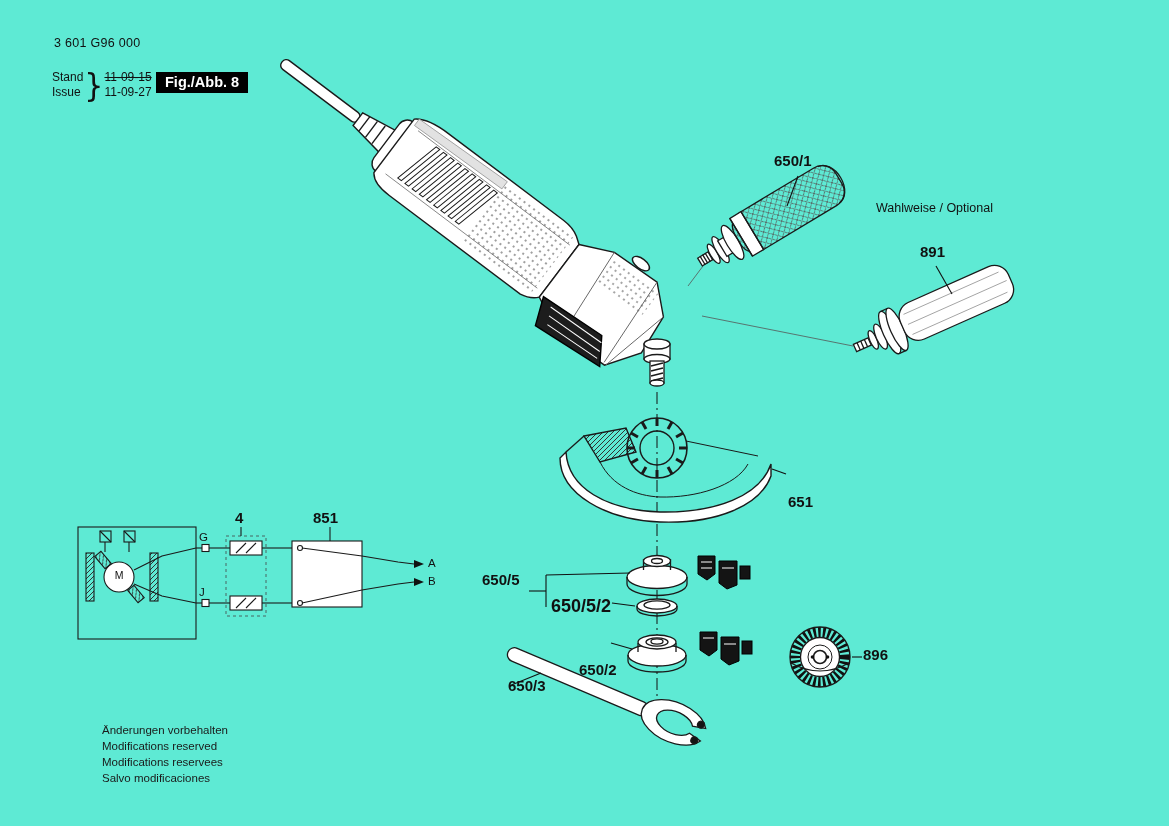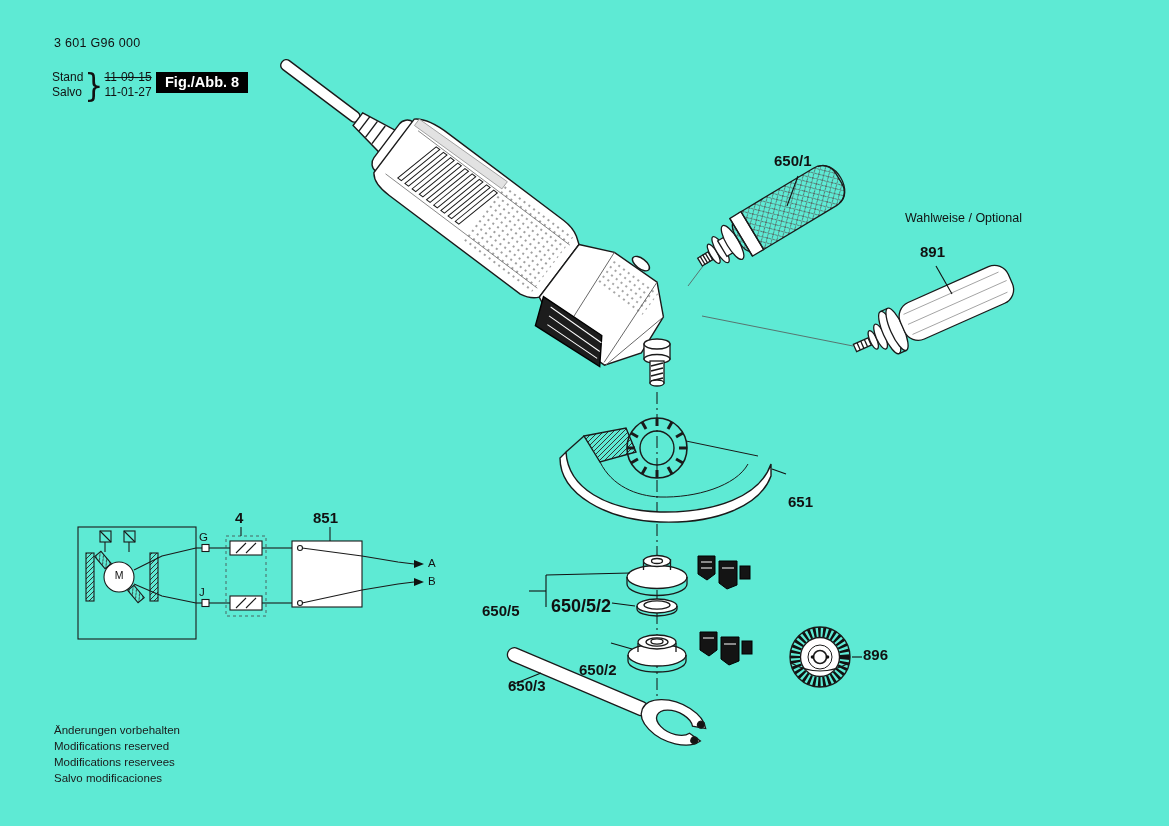--- a/index.html
+++ b/index.html
@@ -10,21 +10,21 @@
   .rev{display:flex;align-items:center;gap:1px;font-size:12px;line-height:1.25;}
   .rev .col{display:flex;flex-direction:column;}
   .brace{font-size:30px;font-weight:400;transform:scaleY(1.05);font-family:"DejaVu Sans",sans-serif;}
   .strike{text-decoration:line-through;}
   .figbadge{background:#000;color:#fff;font-weight:bold;font-size:14.5px;padding:2px 9px 3px 9px;}
   .lbl{font-weight:bold;font-size:15px;white-space:nowrap;}
   .lbl-md{font-weight:bold;font-size:18px;white-space:nowrap;}
   .note{font-size:12.5px;white-space:nowrap;}
   .tiny{font-size:11.5px;}
   .mlab{font-size:10.5px;width:16px;text-align:center;}
-  .footer{font-size:11.5px;line-height:1.4;color:#1a1a1a;}
+  .footer{font-size:11.5px;line-height:1.4;color:#1a1a1a;margin-left:48px;}
   svg{position:absolute;left:0;top:0;}
   svg *{vector-effect:none;}
 </style>
 </head>
 <body>
 
 <div class="page">
 
   <svg width="1169" height="826" viewBox="0 0 1169 826">
     <defs>
@@ -287,37 +287,37 @@
       <line x1="862" y1="657" x2="852" y2="657"></line>
       <line x1="509" y1="686" x2="541" y2="673"></line>
     </g>
   </svg>
 
   <div class="abs pn" style="left:54px;top:36px;">3 601 G96 000</div>
 
   <div class="abs rev" style="left:52px;top:66px;">
     <div class="col">
       <span>Stand</span>
-      <span>Salvo</span>
+      <span>Issue</span>
     </div>
     <div class="brace">}</div>
     <div class="col">
       <span class="strike">11-09-15</span>
-      <span>11-01-27</span>
+      <span>11-09-27</span>
     </div>
   </div>
 
   <div class="abs figbadge" style="left:156px;top:72px;">Fig./Abb. 8</div>
 
-  <div class="abs note" style="left:876px;top:211px;margin-left:29px;">Wahlweise / Optional</div>
+  <div class="abs note" style="left:876px;top:201px;">Wahlweise / Optional</div>
 
   <div class="abs lbl" style="left:774px;top:152px;">650/1</div>
   <div class="abs lbl" style="left:920px;top:243px;">891</div>
   <div class="abs lbl" style="left:788px;top:461px;margin-top:32px;">651</div>
-  <div class="abs lbl" style="left:482px;top:602px;">650/5</div>
+  <div class="abs lbl" style="left:482px;top:571px;">650/5</div>
   <div class="abs lbl-md" style="left:551px;top:596px;">650/5/2</div>
   <div class="abs lbl" style="left:565px;top:661px;margin-left:14px;">650/2</div>
   <div class="abs lbl" style="left:465px;top:677px;margin-left:43px;">650/3</div>
   <div class="abs lbl" style="left:863px;top:646px;">896</div>
   <div class="abs lbl" style="left:235px;top:509px;">4</div>
   <div class="abs lbl" style="left:313px;top:509px;">851</div>
 
   <div class="abs tiny" style="left:199px;top:531px;">G</div>
   <div class="abs tiny" style="left:199px;top:586px;">J</div>
   <div class="abs tiny" style="left:428px;top:557px;">A</div>

